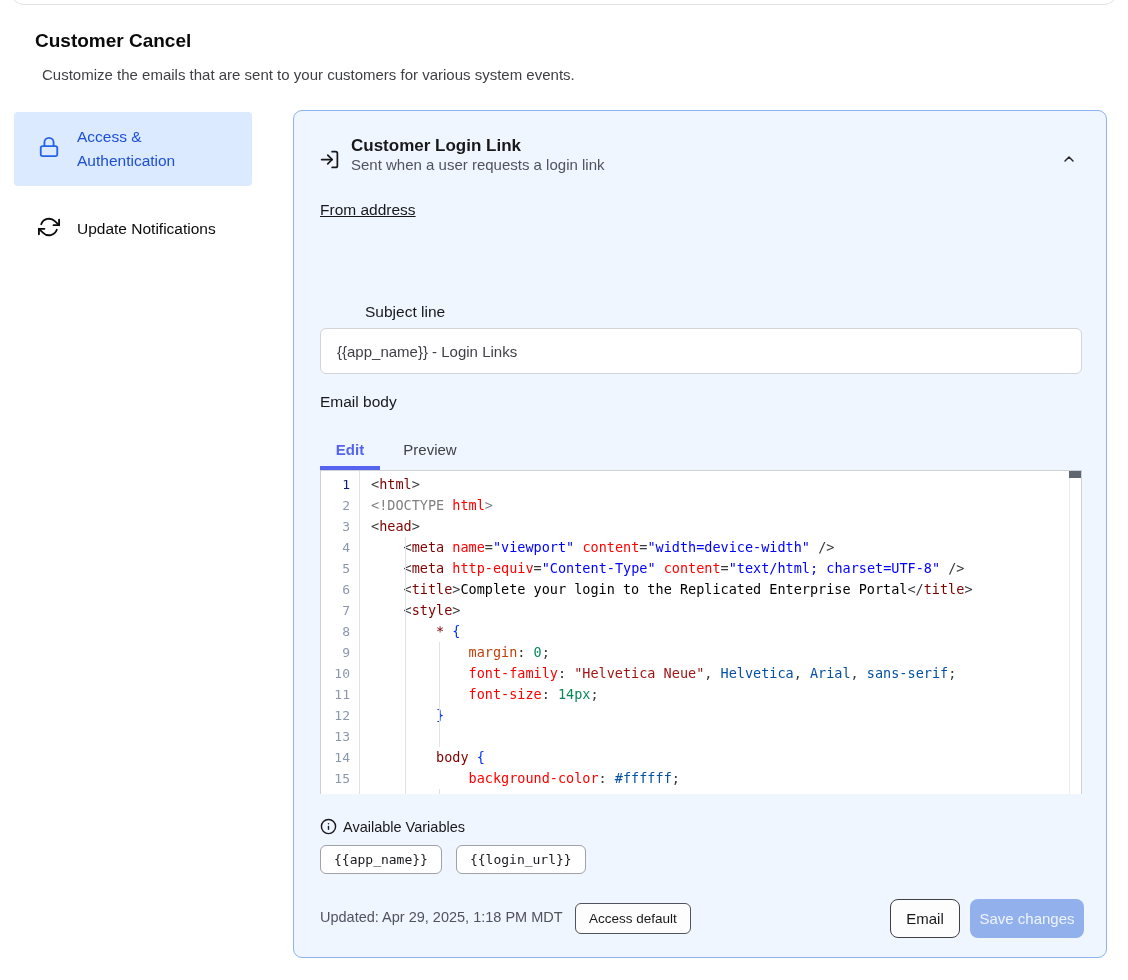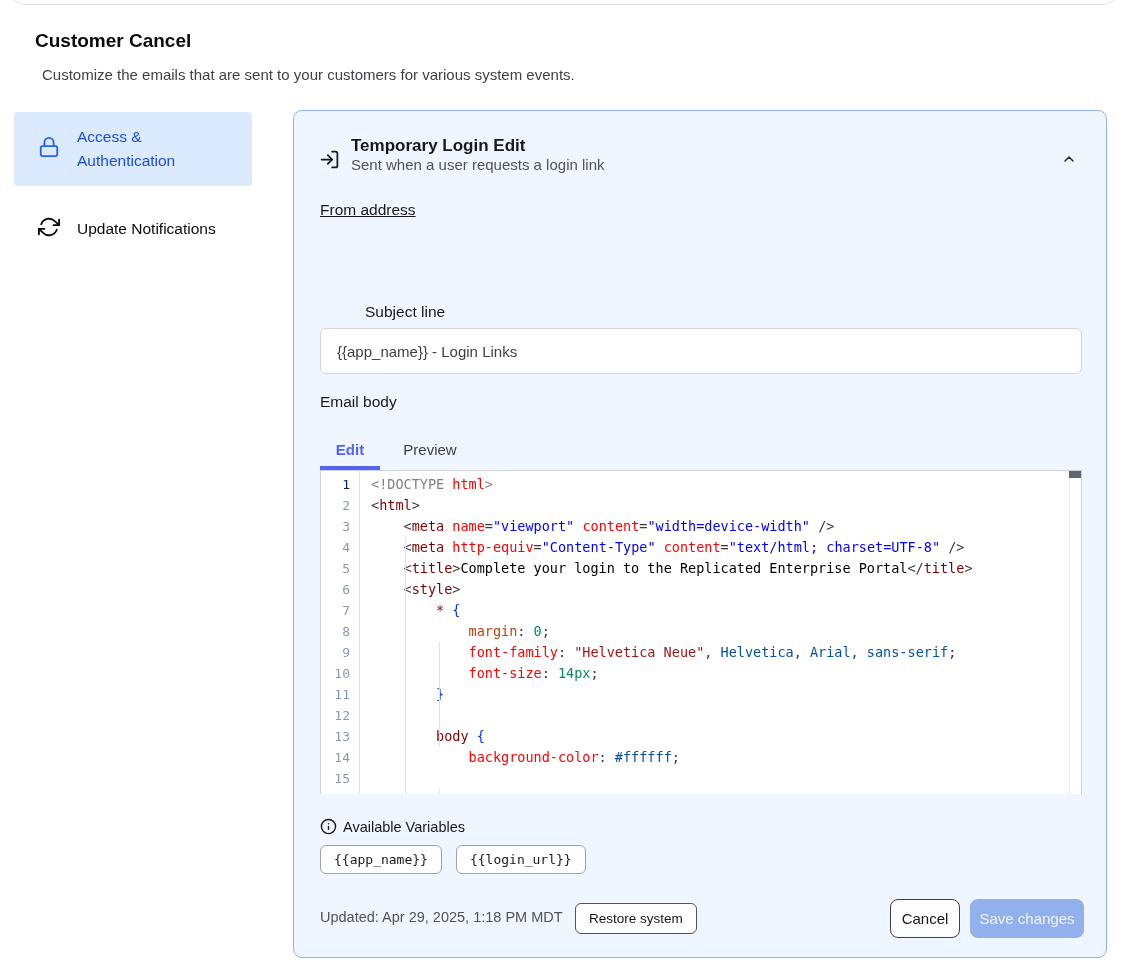--- a/index.html
+++ b/index.html
@@ -95,21 +95,21 @@
 
 <div class="panel">
 
   <span class="abs hdr-icon">
     <svg width="21" height="21" viewBox="0 0 24 24" fill="none" stroke="#18181b" stroke-width="2" stroke-linecap="round" stroke-linejoin="round">
         <path d="M15 3h4a2 2 0 0 1 2 2v14a2 2 0 0 1-2 2h-4"></path>
         <polyline points="10 17 15 12 10 7"></polyline>
         <line x1="15" y1="12" x2="3" y2="12"></line>
       </svg>
   </span>
-  <div class="abs hdr-title">Temporary Login Edit</div>
+  <div class="abs hdr-title">Customer Login Link</div>
   <div class="abs hdr-sub">Sent when a user requests a login link</div>
   <button class="abs chevron-btn">
     <span>
       <svg width="16" height="16" viewBox="0 0 24 24" fill="none" stroke="#27272a" stroke-width="2.2" stroke-linecap="round" stroke-linejoin="round">
           <polyline points="6 15 12 9 18 15"></polyline>
         </svg>
     </span>
   </button>
 
   <div class="abs field-label" style="top:90px;text-decoration:underline;">From address</div>
@@ -137,22 +137,23 @@
           <div class="ln">9</div>
           <div class="ln">10</div>
           <div class="ln">11</div>
           <div class="ln">12</div>
           <div class="ln">13</div>
           <div class="ln">14</div>
           <div class="ln">15</div>
           <div class="ln">16</div>
         </div>
       <div class="code-lines">
+          <div class="cl"><span style="color: rgb(56, 56, 56);">&lt;</span><span style="color: rgb(128, 0, 0);">html</span><span style="color: rgb(56, 56, 56);">&gt;</span></div>
           <div class="cl"><span style="color: rgb(128, 128, 128);">&lt;!DOCTYPE </span><span style="color: rgb(255, 0, 0);">html</span><span style="color: rgb(128, 128, 128);">&gt;</span></div>
-          <div class="cl"><span style="color: rgb(56, 56, 56);">&lt;</span><span style="color: rgb(128, 0, 0);">html</span><span style="color: rgb(56, 56, 56);">&gt;</span></div>
+          <div class="cl"><span style="color: rgb(56, 56, 56);">&lt;</span><span style="color: rgb(128, 0, 0);">head</span><span style="color: rgb(56, 56, 56);">&gt;</span></div>
           <div class="cl"><span style="color: rgb(0, 0, 0);">    </span><span style="color: rgb(56, 56, 56);">&lt;</span><span style="color: rgb(128, 0, 0);">meta</span><span style="color: rgb(0, 0, 0);"> </span><span style="color: rgb(255, 0, 0);">name</span><span style="color: rgb(56, 56, 56);">=</span><span style="color: rgb(0, 0, 255);">"viewport"</span><span style="color: rgb(0, 0, 0);"> </span><span style="color: rgb(255, 0, 0);">content</span><span style="color: rgb(56, 56, 56);">=</span><span style="color: rgb(0, 0, 255);">"width=device-width"</span><span style="color: rgb(56, 56, 56);"> /&gt;</span></div>
           <div class="cl"><span style="color: rgb(0, 0, 0);">    </span><span style="color: rgb(56, 56, 56);">&lt;</span><span style="color: rgb(128, 0, 0);">meta</span><span style="color: rgb(0, 0, 0);"> </span><span style="color: rgb(255, 0, 0);">http-equiv</span><span style="color: rgb(56, 56, 56);">=</span><span style="color: rgb(0, 0, 255);">"Content-Type"</span><span style="color: rgb(0, 0, 0);"> </span><span style="color: rgb(255, 0, 0);">content</span><span style="color: rgb(56, 56, 56);">=</span><span style="color: rgb(0, 0, 255);">"text/html; charset=UTF-8"</span><span style="color: rgb(56, 56, 56);"> /&gt;</span></div>
           <div class="cl"><span style="color: rgb(0, 0, 0);">    </span><span style="color: rgb(56, 56, 56);">&lt;</span><span style="color: rgb(128, 0, 0);">title</span><span style="color: rgb(56, 56, 56);">&gt;</span><span style="color: rgb(0, 0, 0);">Complete your login to the Replicated Enterprise Portal</span><span style="color: rgb(56, 56, 56);">&lt;/</span><span style="color: rgb(128, 0, 0);">title</span><span style="color: rgb(56, 56, 56);">&gt;</span></div>
           <div class="cl"><span style="color: rgb(0, 0, 0);">    </span><span style="color: rgb(56, 56, 56);">&lt;</span><span style="color: rgb(128, 0, 0);">style</span><span style="color: rgb(56, 56, 56);">&gt;</span></div>
           <div class="cl"><span style="color: rgb(0, 0, 0);">        </span><span style="color: rgb(128, 0, 0);">*</span><span style="color: rgb(0, 0, 0);"> </span><span style="color: rgb(4, 49, 250);">{</span></div>
           <div class="cl"><span style="color: rgb(0, 0, 0);">            </span><span style="color: #c2410c;">margin</span><span style="color: rgb(56, 56, 56);">: </span><span style="color: rgb(9, 136, 90);">0</span><span style="color: rgb(56, 56, 56);">;</span></div>
           <div class="cl"><span style="color: rgb(0, 0, 0);">            </span><span style="color: rgb(255, 0, 0);">font-family</span><span style="color: rgb(56, 56, 56);">: </span><span style="color: rgb(163, 21, 21);">"Helvetica Neue"</span><span style="color: rgb(56, 56, 56);">, </span><span style="color: rgb(4, 81, 165);">Helvetica</span><span style="color: rgb(56, 56, 56);">, </span><span style="color: rgb(4, 81, 165);">Arial</span><span style="color: rgb(56, 56, 56);">, </span><span style="color: rgb(4, 81, 165);">sans-serif</span><span style="color: rgb(56, 56, 56);">;</span></div>
           <div class="cl"><span style="color: rgb(0, 0, 0);">            </span><span style="color: rgb(255, 0, 0);">font-size</span><span style="color: rgb(56, 56, 56);">: </span><span style="color: rgb(9, 136, 90);">14px</span><span style="color: rgb(56, 56, 56);">;</span></div>
           <div class="cl"><span style="color: rgb(0, 0, 0);">        </span><span style="color: rgb(4, 49, 250);">}</span></div>
           <div class="cl"></div>
@@ -177,17 +178,17 @@
       </svg>
   </span>
   <div class="abs vars-label">Available Variables</div>
 
   <div class="abs chips">
     <div class="chip">{{app_name}}</div>
     <div class="chip">{{login_url}}</div>
   </div>
 
   <div class="abs footer-updated">Updated: Apr 29, 2025, 1:18 PM MDT</div>
-  <button class="abs btn btn-restore">Restore system</button>
-  <button class="abs btn btn-cancel">Cancel</button>
+  <button class="abs btn btn-restore">Access default</button>
+  <button class="abs btn btn-cancel">Email</button>
   <button class="abs btn btn-save" disabled="">Save changes</button>
 
 </div>
 
 </body></html>

